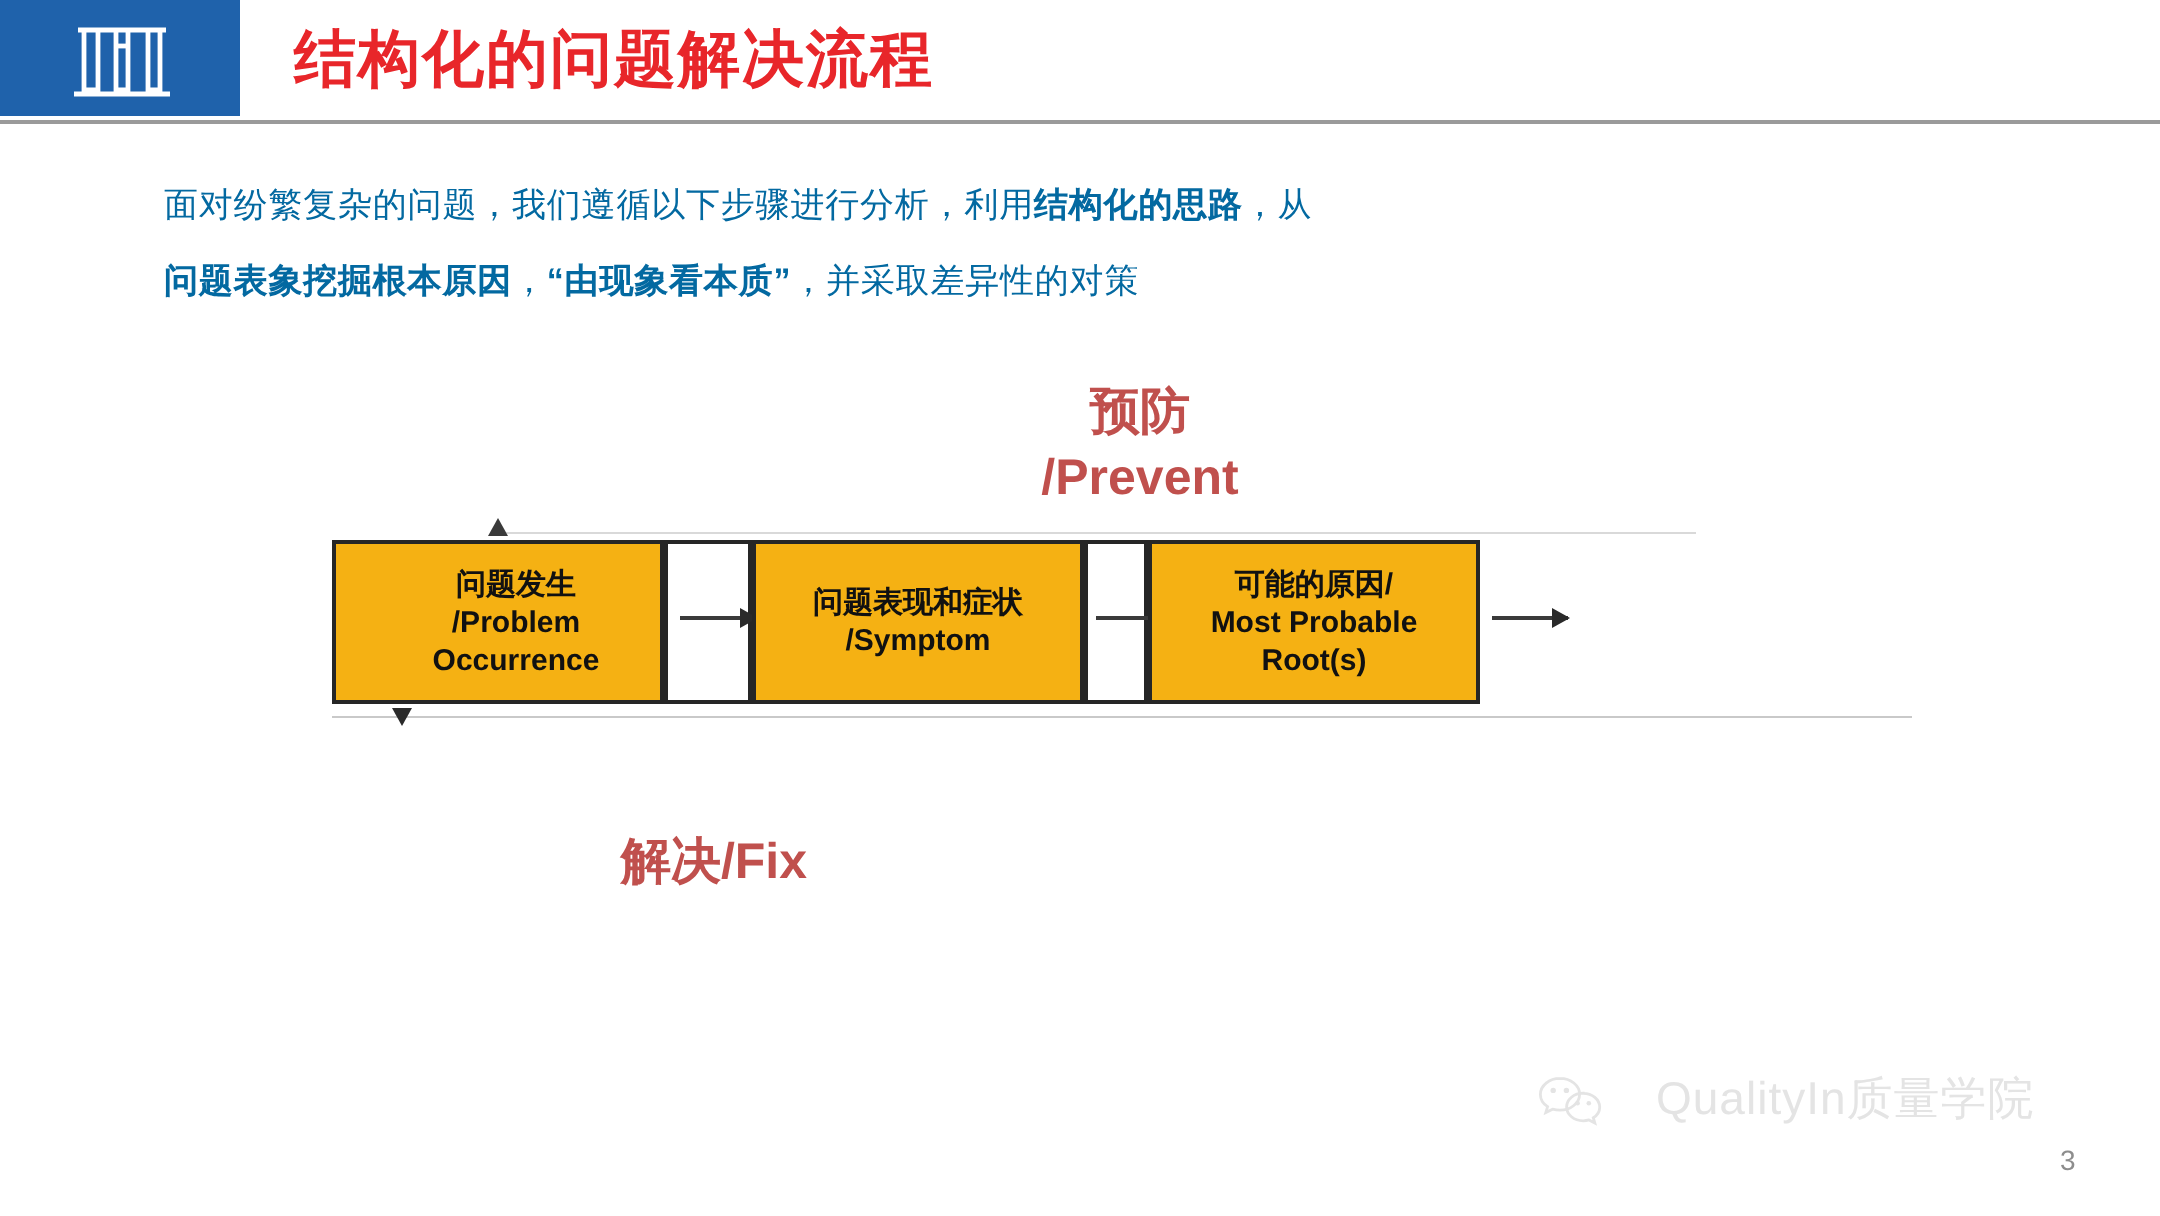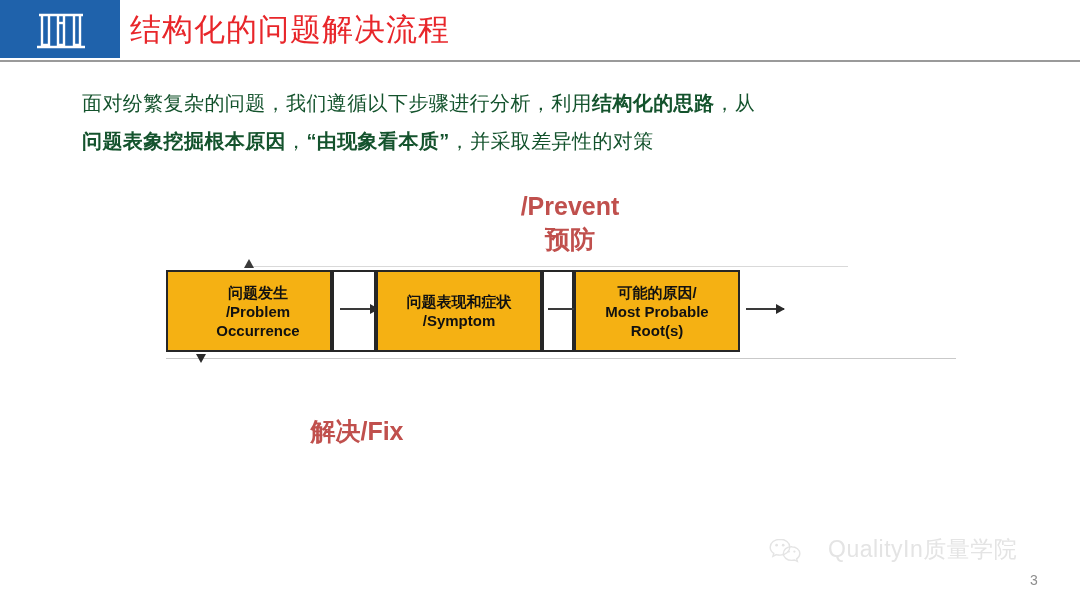--- a/index.html
+++ b/index.html
@@ -33,47 +33,47 @@
   }
   #header-logo-icon {
     position: absolute;
     left: 36px;
     top: 9px;
     width: 50px;
     height: 42px;
   }
   #header-title {
     position: absolute;
-    left: 130px;
+    left: 147px;
     top: 8px;
     font-size: 31px;
-    font-weight: 400;
+    font-weight: 700;
     color: #e8262a;
     letter-spacing: 1px;
     line-height: 44px;
     white-space: nowrap;
   }
   #header-rule {
     position: absolute;
     left: 0;
     top: 60px;
     width: 1080px;
     height: 2px;
     background: #9a9a9a;
   }
 
   
   #intro {
     position: absolute;
     left: 82px;
     top: 84px;
     width: 930px;
-    font-size: 20px;
+    font-size: 17px;
     line-height: 38px;
-    color: #14532d;
+    color: #0369a1;
     letter-spacing: 0.4px;
   }
   #intro .b { font-weight: 700; }
 
   
   .cycle-label {
     position: absolute;
     color: #c0504d;
     font-weight: 700;
     text-align: center;
@@ -234,22 +234,22 @@
   <div id="header-title">结构化的问题解决流程</div>
   <div id="header-rule"></div>
 </div>
 
 <div id="intro">
   <span>面对纷繁复杂的问题，我们遵循以下步骤进行分析，利用</span><span class="b">结构化的思路</span><span>，从</span><br>
   <span class="b">问题表象挖掘根本原因</span><span>，</span><span class="b">“由现象看本质”</span><span>，并采取差异性的对策</span>
 </div>
 
 <div id="label-prevent" class="cycle-label">
+  <div>预防</div>
   <div>/Prevent</div>
-  <div>预防</div>
 </div>
 
 <div id="label-fix" class="cycle-label">解决/Fix</div>
 
 <div id="flow">
 
   <div id="loop-top"></div>
   <div id="loop-top-head"></div>
 
   <div id="box-problem" class="flow-box">

